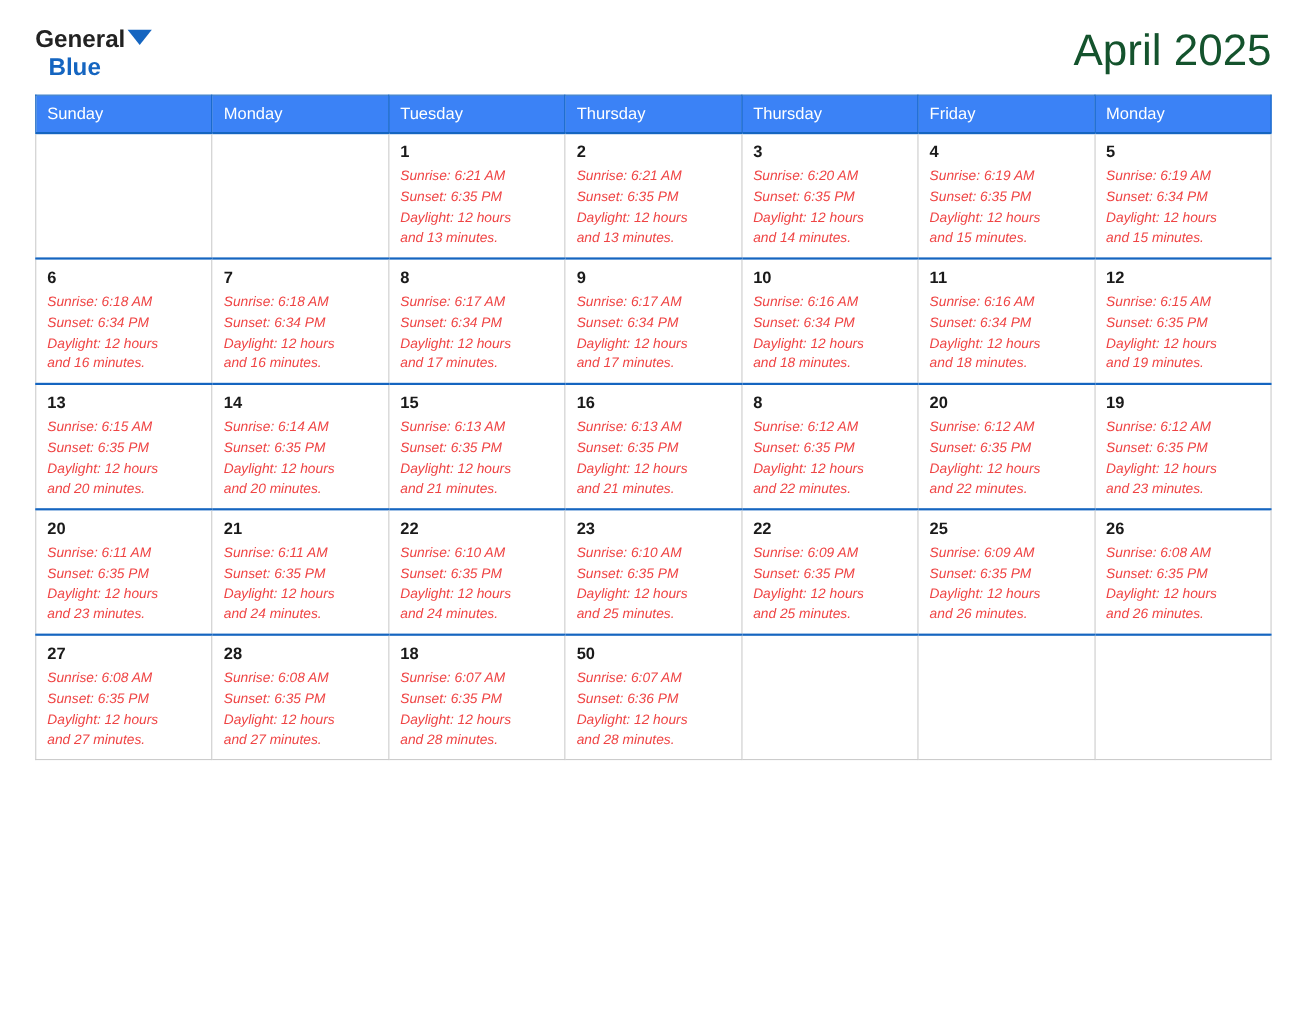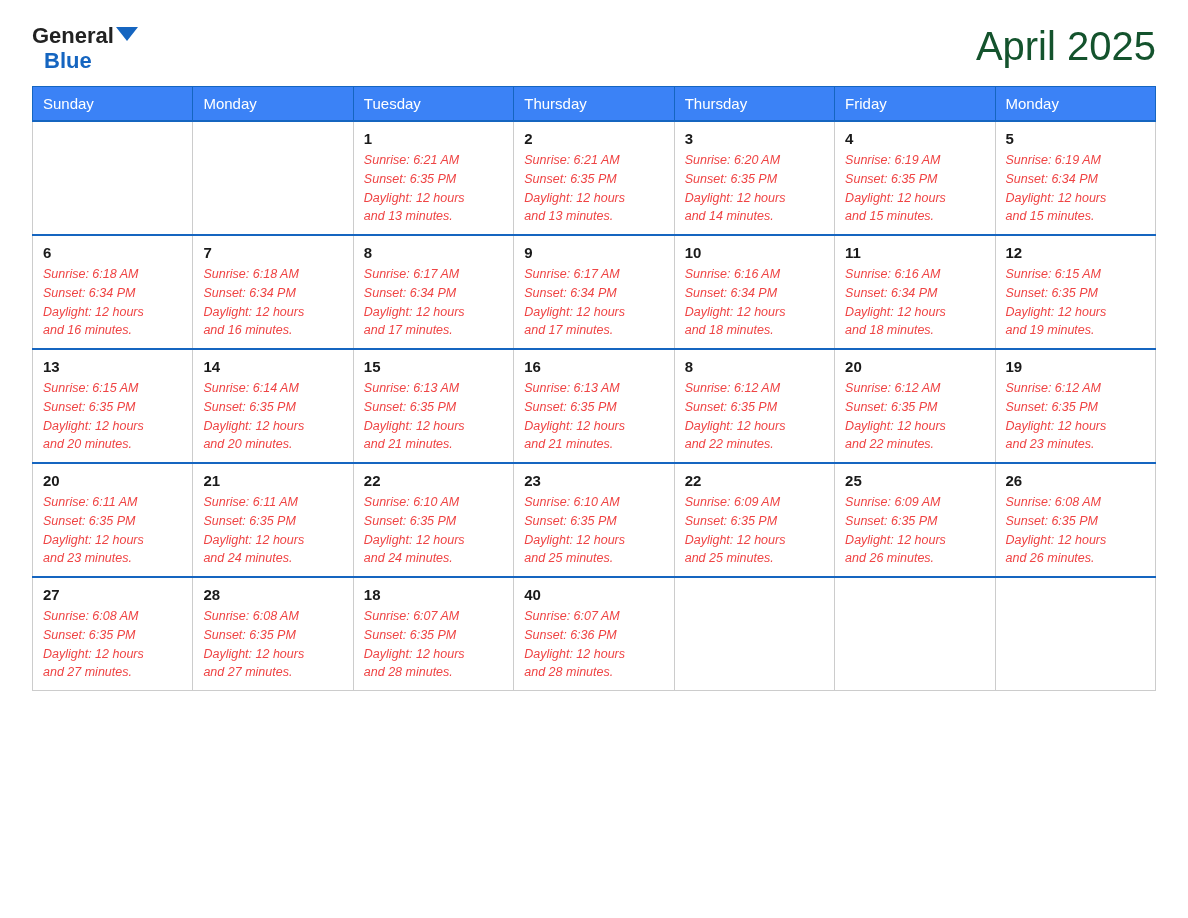--- a/index.html
+++ b/index.html
@@ -254,21 +254,21 @@
         </td>
         <td>
           <div class="day-number">28</div>
           <div class="day-info">Sunrise: 6:08 AM<br>Sunset: 6:35 PM<br>Daylight: 12 hours<br>and 27 minutes.</div>
         </td>
         <td>
           <div class="day-number">18</div>
           <div class="day-info">Sunrise: 6:07 AM<br>Sunset: 6:35 PM<br>Daylight: 12 hours<br>and 28 minutes.</div>
         </td>
         <td>
-          <div class="day-number">40</div>
+          <div class="day-number">50</div>
           <div class="day-info">Sunrise: 6:07 AM<br>Sunset: 6:36 PM<br>Daylight: 12 hours<br>and 28 minutes.</div>
         </td>
         <td class="empty-cell"></td>
         <td class="empty-cell"></td>
         <td class="empty-cell"></td>
       </tr>
     </tbody>
 </table>
 
 </body></html>

